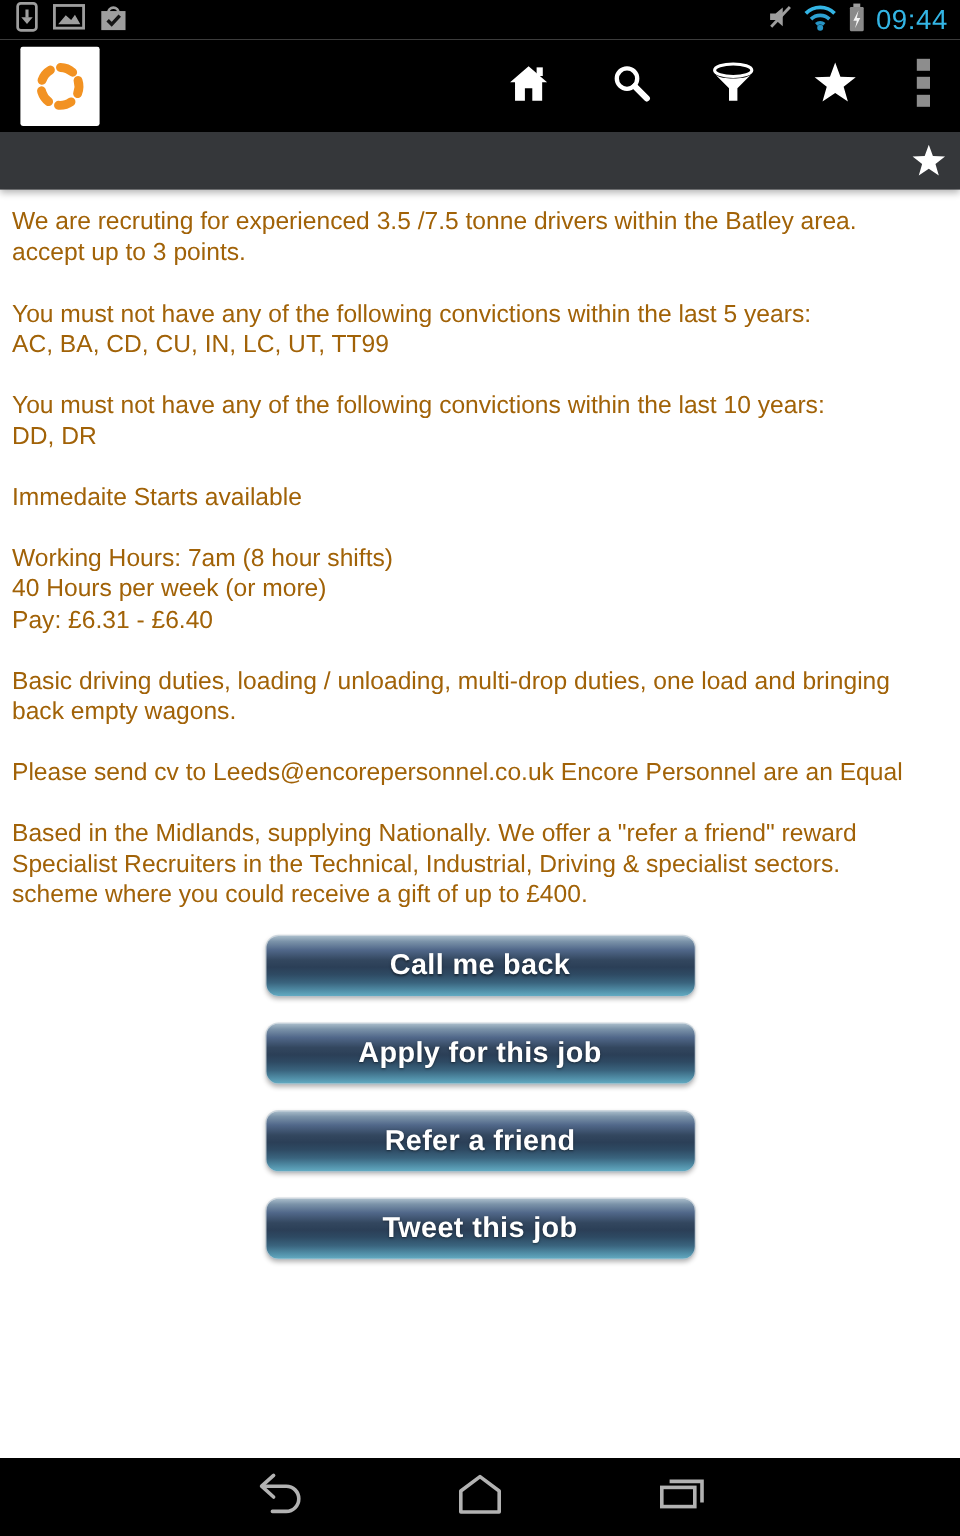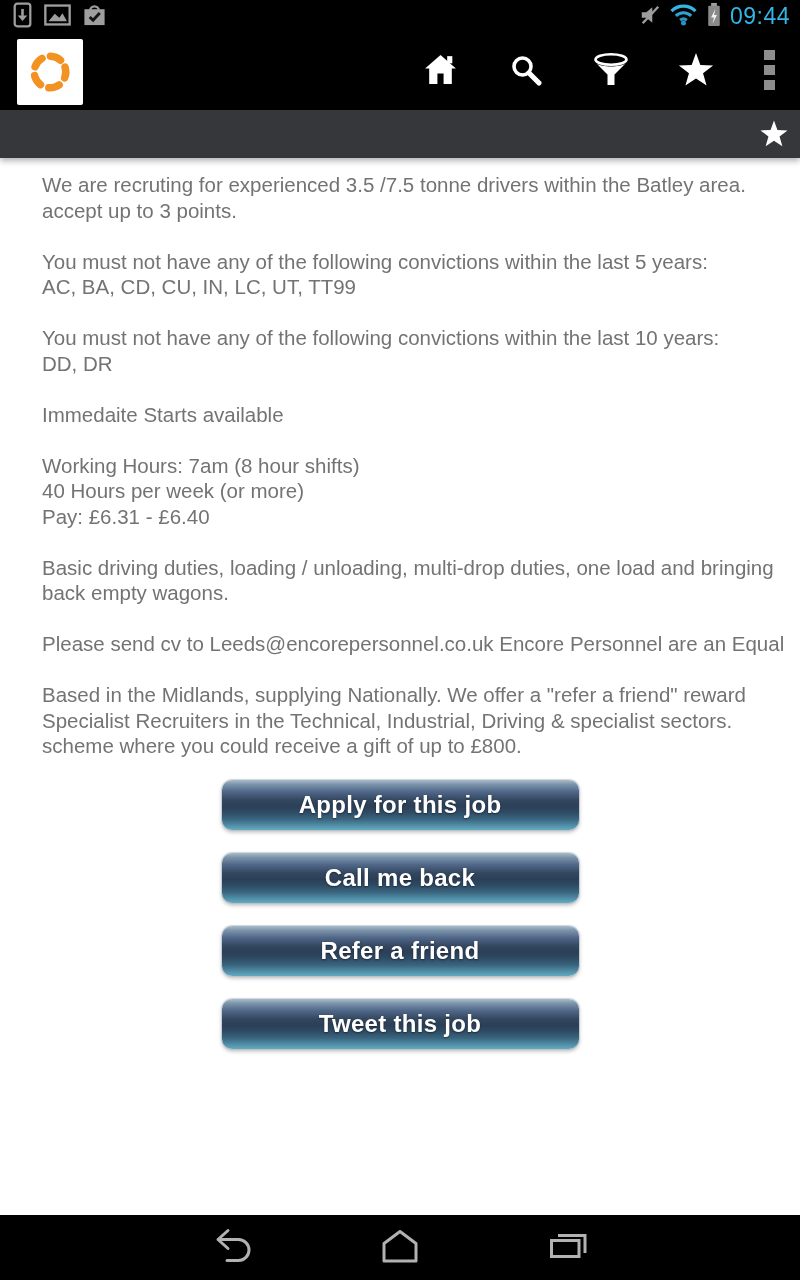--- a/index.html
+++ b/index.html
@@ -48,21 +48,21 @@
   }
   .title-star {
     position:absolute; right:11px; top:9px; width:30px; height:30px; cursor:pointer;
   }
 
   
   .content {
     flex:1 1 auto; background:#fff; padding:14px 10px 0 10px; overflow:hidden;
   }
   .text-line {
-    font-size:20.5px; line-height:25.5px; color:#737373; white-space:nowrap;margin-left:32px;
+    font-size:20.5px; line-height:25.5px; color:#a16207; white-space:nowrap;
   }
 
   
   .button-stack {
     margin-top:21px; display:flex; flex-direction:column; align-items:center; gap:23px;
   }
   .job-button {
     width:357px; height:50px; border:none; border-radius:10px; cursor:pointer;
     color:#fff; font-family:"Liberation Sans", sans-serif;
     font-size:24px; font-weight:bold; letter-spacing:0.3px;
@@ -212,26 +212,26 @@
         <div class="text-line">40 Hours per week (or more)</div>
         <div class="text-line">Pay: £6.31 - £6.40</div>
         <div class="text-line">&nbsp;</div>
         <div class="text-line">Basic driving duties, loading / unloading, multi-drop duties, one load and bringing</div>
         <div class="text-line">back empty wagons.</div>
         <div class="text-line">&nbsp;</div>
         <div class="text-line">Please send cv to Leeds@encorepersonnel.co.uk Encore Personnel are an Equal</div>
         <div class="text-line">&nbsp;</div>
         <div class="text-line">Based in the Midlands, supplying Nationally. We offer a "refer a friend" reward</div>
         <div class="text-line">Specialist Recruiters in the Technical, Industrial, Driving &amp; specialist sectors.</div>
-        <div class="text-line">scheme where you could receive a gift of up to £800.</div>
+        <div class="text-line">scheme where you could receive a gift of up to £400.</div>
       </div>
 
     <div class="button-stack">
+      <button class="job-button">Call me back</button>
       <button class="job-button">Apply for this job</button>
-      <button class="job-button">Call me back</button>
       <button class="job-button">Refer a friend</button>
       <button class="job-button">Tweet this job</button>
     </div>
   </div>
 
   <div class="nav-bar">
     <div class="nav-btn">
       <span>
         <svg width="48" height="40" viewBox="0 0 48 40" fill="none" stroke="#b2b2b2" stroke-width="3" stroke-linecap="round" stroke-linejoin="round">
             <path d="M11 13.5 H30.5 A 10.5 10.5 0 0 1 30.5 34.5 H19"></path>

